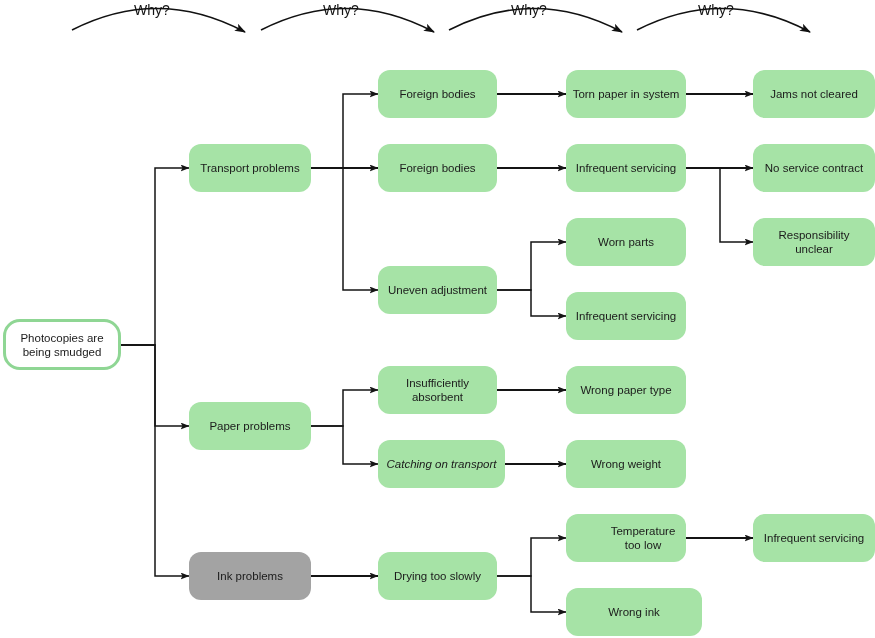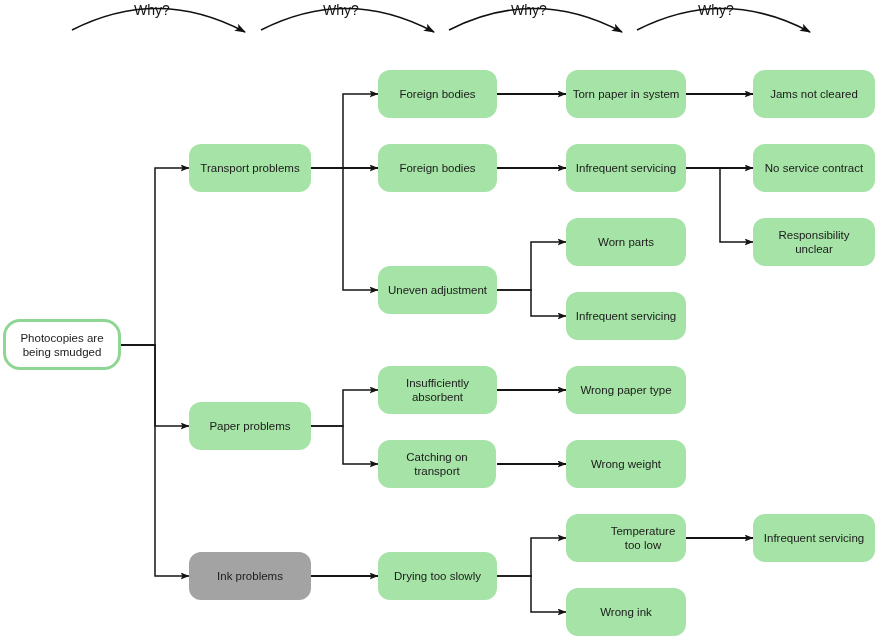--- a/index.html
+++ b/index.html
@@ -105,28 +105,28 @@
     <div class="node root" style="left: 3px; top: 319px; width: 118px; height: 51px; background: rgb(255, 255, 255); border-color: rgb(143, 214, 148); color: rgb(27, 27, 27);"><span>Photocopies are
 being smudged</span></div>
     <div class="node" style="left: 189px; top: 144px; width: 122px; height: 48px; background: rgb(166, 227, 166); color: rgb(27, 27, 27);"><span>Transport problems</span></div>
     <div class="node" style="left: 189px; top: 402px; width: 122px; height: 48px; background: rgb(166, 227, 166); color: rgb(27, 27, 27);"><span>Paper problems</span></div>
     <div class="node" style="left: 189px; top: 552px; width: 122px; height: 48px; background: #a3a3a3; color: rgb(27, 27, 27);"><span>Ink problems</span></div>
     <div class="node" style="left: 378px; top: 70px; width: 119px; height: 48px; background: rgb(166, 227, 166); color: rgb(27, 27, 27);"><span>Foreign bodies</span></div>
     <div class="node" style="left: 378px; top: 144px; width: 119px; height: 48px; background: rgb(166, 227, 166); color: rgb(27, 27, 27);"><span>Foreign bodies</span></div>
     <div class="node" style="left: 378px; top: 266px; width: 119px; height: 48px; background: rgb(166, 227, 166); color: rgb(27, 27, 27);"><span>Uneven adjustment</span></div>
     <div class="node" style="left: 378px; top: 366px; width: 119px; height: 48px; background: rgb(166, 227, 166); color: rgb(27, 27, 27);"><span>Insufficiently
 absorbent</span></div>
-    <div class="node" style="left: 378px; top: 440px; width: 118px; height: 48px; background: rgb(166, 227, 166); color: rgb(27, 27, 27);"><span>Catching on transport</span></div>
+    <div class="node" style="left: 378px; top: 440px; width: 127px; height: 48px; background: rgb(166, 227, 166); color: rgb(27, 27, 27); font-style: italic;"><span>Catching on transport</span></div>
     <div class="node" style="left: 378px; top: 552px; width: 119px; height: 48px; background: rgb(166, 227, 166); color: rgb(27, 27, 27);"><span>Drying too slowly</span></div>
     <div class="node" style="left: 566px; top: 70px; width: 120px; height: 48px; background: rgb(166, 227, 166); color: rgb(27, 27, 27);"><span>Torn paper in system</span></div>
     <div class="node" style="left: 566px; top: 144px; width: 120px; height: 48px; background: rgb(166, 227, 166); color: rgb(27, 27, 27);"><span>Infrequent servicing</span></div>
     <div class="node" style="left: 566px; top: 218px; width: 120px; height: 48px; background: rgb(166, 227, 166); color: rgb(27, 27, 27);"><span>Worn parts</span></div>
     <div class="node" style="left: 566px; top: 292px; width: 120px; height: 48px; background: rgb(166, 227, 166); color: rgb(27, 27, 27);"><span>Infrequent servicing</span></div>
     <div class="node" style="left: 566px; top: 366px; width: 120px; height: 48px; background: rgb(166, 227, 166); color: rgb(27, 27, 27);"><span>Wrong paper type</span></div>
     <div class="node" style="left: 566px; top: 440px; width: 120px; height: 48px; background: rgb(166, 227, 166); color: rgb(27, 27, 27);"><span>Wrong weight</span></div>
     <div class="node" style="left: 566px; top: 514px; width: 120px; height: 48px; background: rgb(166, 227, 166); color: rgb(27, 27, 27); padding-left: 40px;"><span>Temperature too low</span></div>
-    <div class="node" style="left: 566px; top: 588px; width: 120px; height: 48px; background: rgb(166, 227, 166); color: rgb(27, 27, 27);"><span>Wrong ink</span></div>
+    <div class="node" style="left: 566px; top: 588px; width: 136px; height: 48px; background: rgb(166, 227, 166); color: rgb(27, 27, 27);"><span>Wrong ink</span></div>
     <div class="node" style="left: 753px; top: 70px; width: 122px; height: 48px; background: rgb(166, 227, 166); color: rgb(27, 27, 27);"><span>Jams not cleared</span></div>
     <div class="node" style="left: 753px; top: 144px; width: 122px; height: 48px; background: rgb(166, 227, 166); color: rgb(27, 27, 27);"><span>No service contract</span></div>
     <div class="node" style="left: 753px; top: 218px; width: 122px; height: 48px; background: rgb(166, 227, 166); color: rgb(27, 27, 27);"><span>Responsibility
 unclear</span></div>
     <div class="node" style="left: 753px; top: 514px; width: 122px; height: 48px; background: rgb(166, 227, 166); color: rgb(27, 27, 27);"><span>Infrequent servicing</span></div>
   </div>
 
 </body></html>

